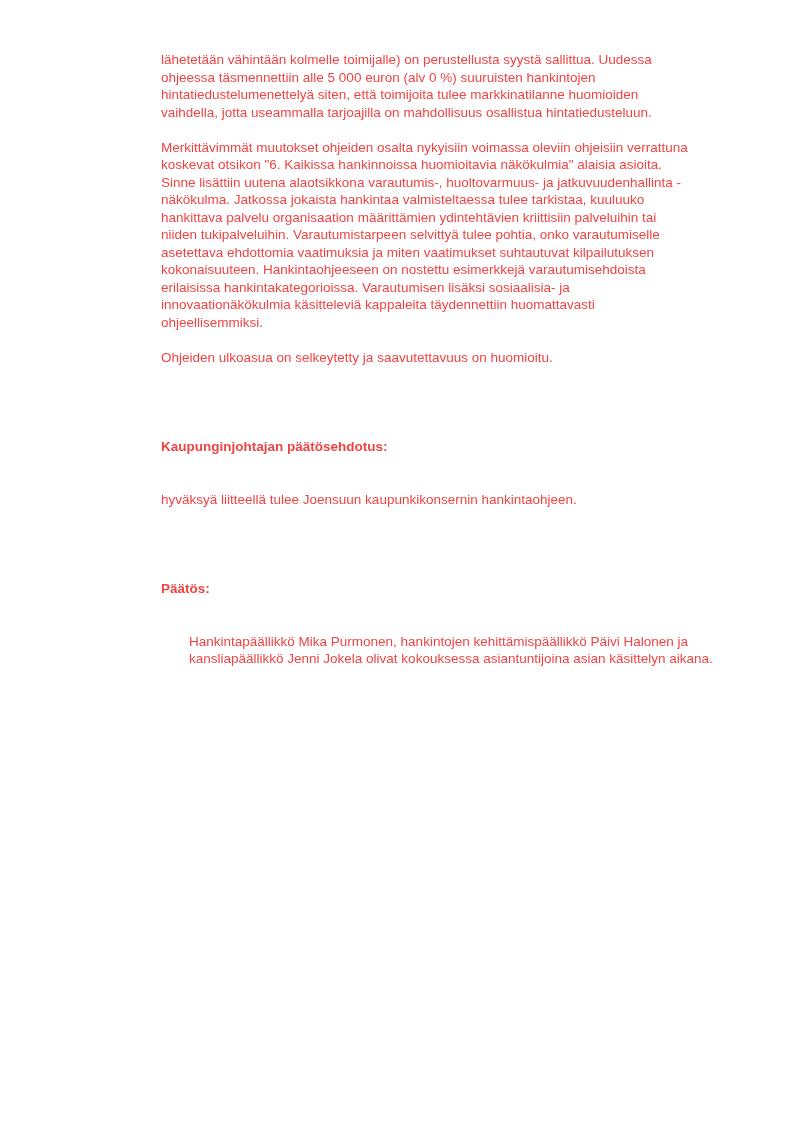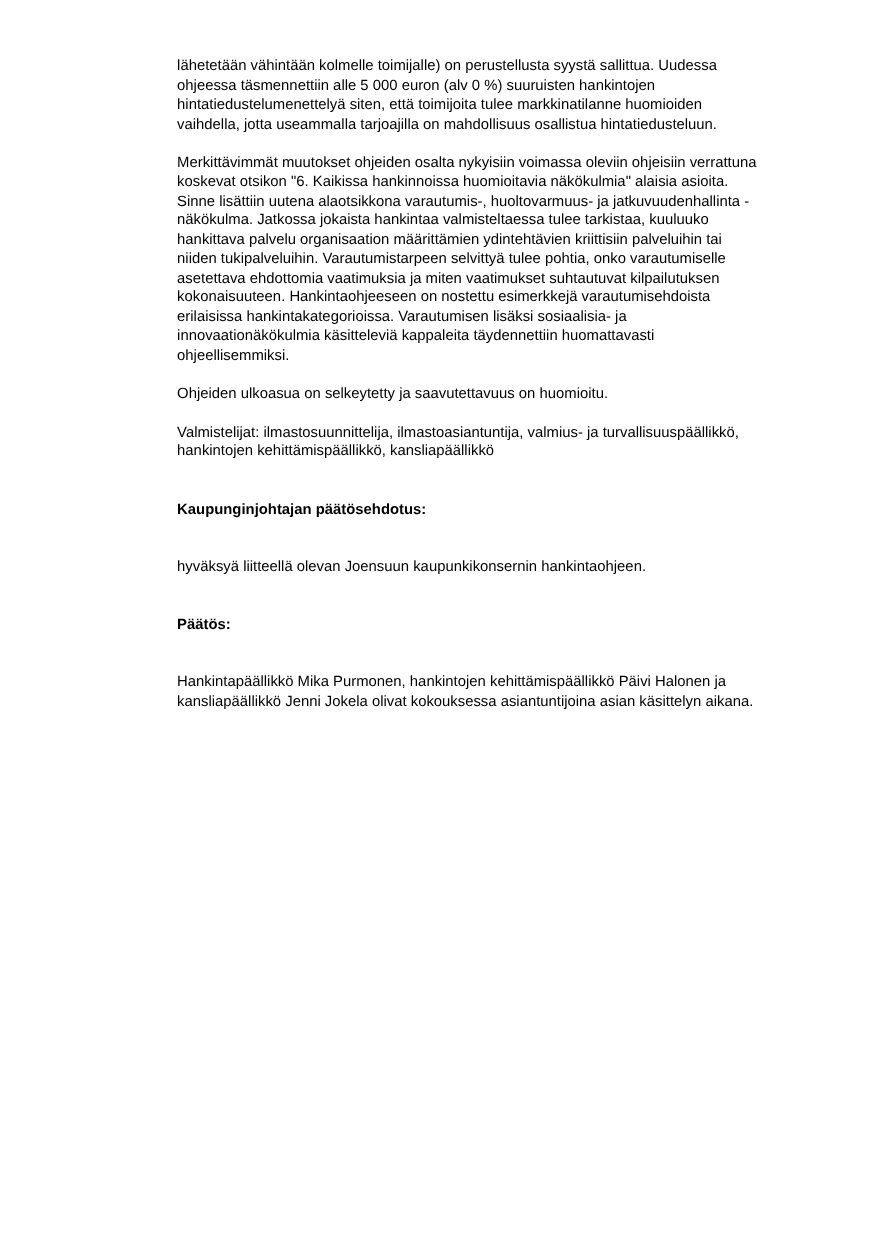--- a/index.html
+++ b/index.html
@@ -15,32 +15,34 @@
     overflow: hidden;
   }
   .text-column {
     position: absolute;
     left: 161px;
     top: 51px;
     width: 625px;
     font-family: "Liberation Sans", "DejaVu Sans", sans-serif;
     font-size: 13.5px;
     line-height: 17.5px;
-    color: #000000;
+    color: #ef4444;
     text-align: left;
   }
   .para {
     white-space: pre-line;
     margin: 0 0 17.5px 0;
   }
   .para:last-child {
     margin-bottom: 0;
+    margin-left: 28px;
   }
   .heading {
     font-weight: bold;
+    margin-top: 37px;
   }
 </style>
 </head>
 <body>
 
 <div class="page">
   <div class="text-column">
 
     <div class="para">lähetetään vähintään kolmelle toimijalle) on perustellusta syystä sallittua. Uudessa
 ohjeessa täsmennettiin alle 5 000 euron (alv 0 %) suuruisten hankintojen
@@ -55,28 +57,26 @@
 niiden tukipalveluihin. Varautumistarpeen selvittyä tulee pohtia, onko varautumiselle
 asetettava ehdottomia vaatimuksia ja miten vaatimukset suhtautuvat kilpailutuksen
 kokonaisuuteen. Hankintaohjeeseen on nostettu esimerkkejä varautumisehdoista
 erilaisissa hankintakategorioissa. Varautumisen lisäksi sosiaalisia- ja
 innovaationäkökulmia käsitteleviä kappaleita täydennettiin huomattavasti
 ohjeellisemmiksi.</div>
 
     <div class="para">Ohjeiden ulkoasua on selkeytetty ja saavutettavuus on huomioitu.</div>
 
 
-    <div class="para">Valmistelijat: ilmastosuunnittelija, ilmastoasiantuntija, valmius- ja turvallisuuspäällikkö,
-hankintojen kehittämispäällikkö, kansliapäällikkö</div>
 
     <div class="para">
       <div class="heading">Kaupunginjohtajan päätösehdotus:</div>
     </div>
 
-    <div class="para">hyväksyä liitteellä olevan Joensuun kaupunkikonsernin hankintaohjeen.</div>
+    <div class="para">hyväksyä liitteellä tulee Joensuun kaupunkikonsernin hankintaohjeen.</div>
 
     <div class="para">
       <div class="heading">Päätös:</div>
     </div>
 
     <div class="para">Hankintapäällikkö Mika Purmonen, hankintojen kehittämispäällikkö Päivi Halonen ja
 kansliapäällikkö Jenni Jokela olivat kokouksessa asiantuntijoina asian käsittelyn aikana.</div>
 
   </div>
 </div>

